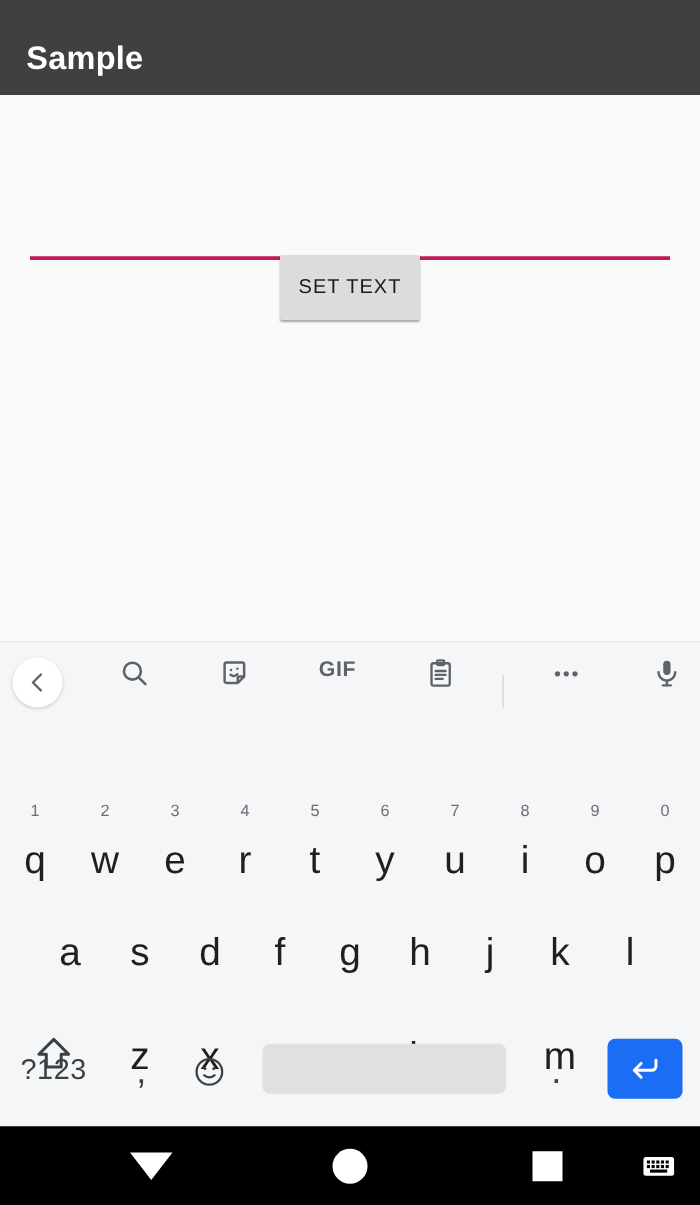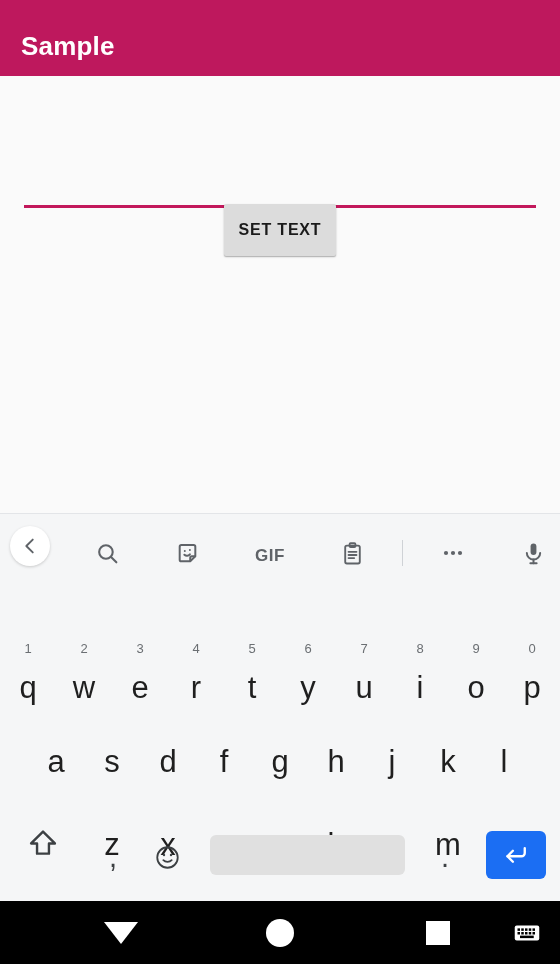--- a/index.html
+++ b/index.html
@@ -16,21 +16,21 @@
     width: 560px; height: 964px;
     position: relative;
     background: #fafafa;
   }
 
   
   .appbar {
     position: absolute;
     left: 0; top: 0;
     width: 560px; height: 92px;
-    background: #be185d;
+    background: #404040;
     display: flex;
     align-items: center;
   }
   .appbar-title {
     color: #ffffff;
     font-size: 26px;
     font-weight: bold;
     letter-spacing: 0.2px;
     margin-left: 21px;
   }
@@ -66,21 +66,21 @@
     position: absolute;
     left: 224px; top: 128px;
     width: 112px; height: 52px;
     background: #dcdcdc;
     border: none;
     border-radius: 2px;
     box-shadow: 0 1px 2px rgba(0,0,0,0.22), 0 1px 1px rgba(0,0,0,0.13);
     color: #1b1b1b;
     font-family: "Liberation Sans", sans-serif;
     font-size: 16px;
-    font-weight: bold;
+    font-weight: normal;
     letter-spacing: 0.8px;
     cursor: pointer;
     padding: 0;
   }
 
   
   .keyboard {
     position: absolute;
     left: 0; top: 513px;
     width: 560px; height: 388px;
@@ -91,21 +91,21 @@
   
   .kb-toolbar {
     position: relative;
     width: 560px; height: 64px;
   }
   .kb-tool {
     position: absolute;
     top: 12px;
     width: 40px; height: 40px;
     display: flex;
-    align-items: flex-end;
+    align-items: flex-start;
     justify-content: center;
     color: #5f6368;
   }
   .kb-tool svg { display: block; }
   .back-circle {
     position: absolute;
     left: 10px; top: 12px;
     width: 40px; height: 40px;
     border-radius: 50%;
     background: #ffffff;
@@ -405,20 +405,21 @@
           <path d="M8.1 5.4h11.3a1.6 1.6 0 0 1 1.6 1.6v10a1.6 1.6 0 0 1-1.6 1.6H8.1L2.6 12z"></path>
           <line x1="11.4" y1="9.4" x2="16.6" y2="14.6"></line>
           <line x1="16.6" y1="9.4" x2="11.4" y2="14.6"></line>
         </svg>
       </div>
     </div>
 
     <div class="kb-row"></div>
   </div>
 
+  <div class="key-sym">?123</div>
 
   <div class="key" style="left:89px; top:837px; width:48px; height:40px; font-size:29px; color:#3c4043;">
     <span>,</span>
   </div>
 
   <div class="key key-icon" style="left:143px; top:837px; width:48px; height:40px;">
     <svg width="27" height="27" viewBox="0 0 24 24" fill="none" stroke="#3c4043" stroke-width="1.6" stroke-linecap="round">
       <circle cx="12" cy="12" r="9.1"></circle>
       <circle cx="8.9" cy="9.8" r="1.05" fill="#3c4043" stroke="none"></circle>
       <circle cx="15.1" cy="9.8" r="1.05" fill="#3c4043" stroke="none"></circle>

